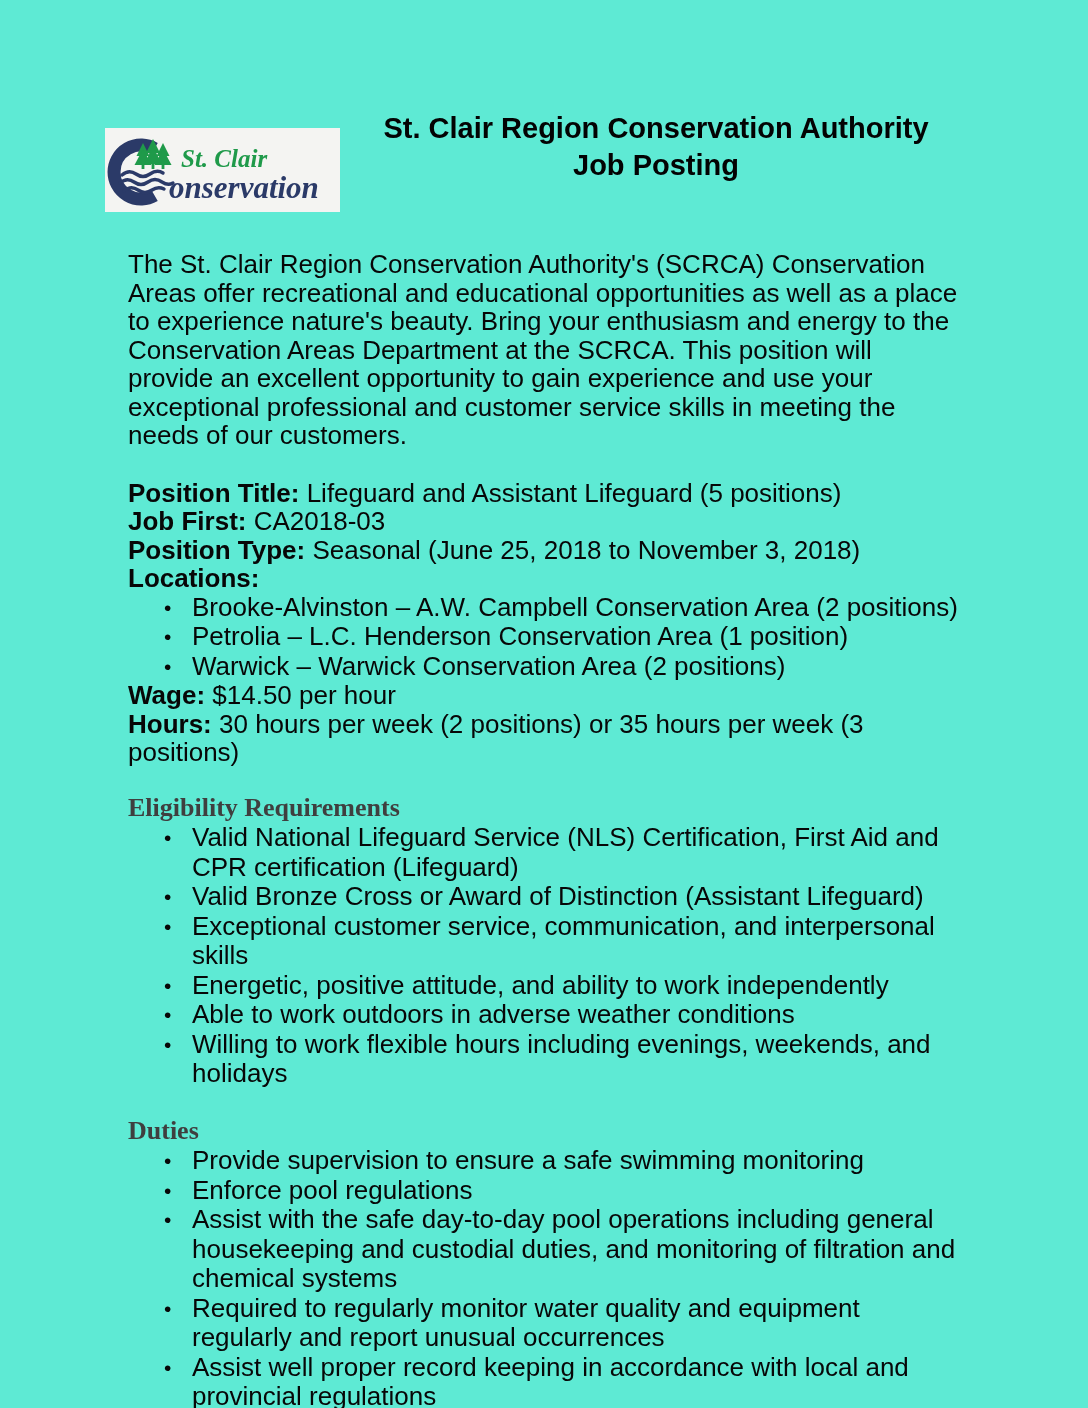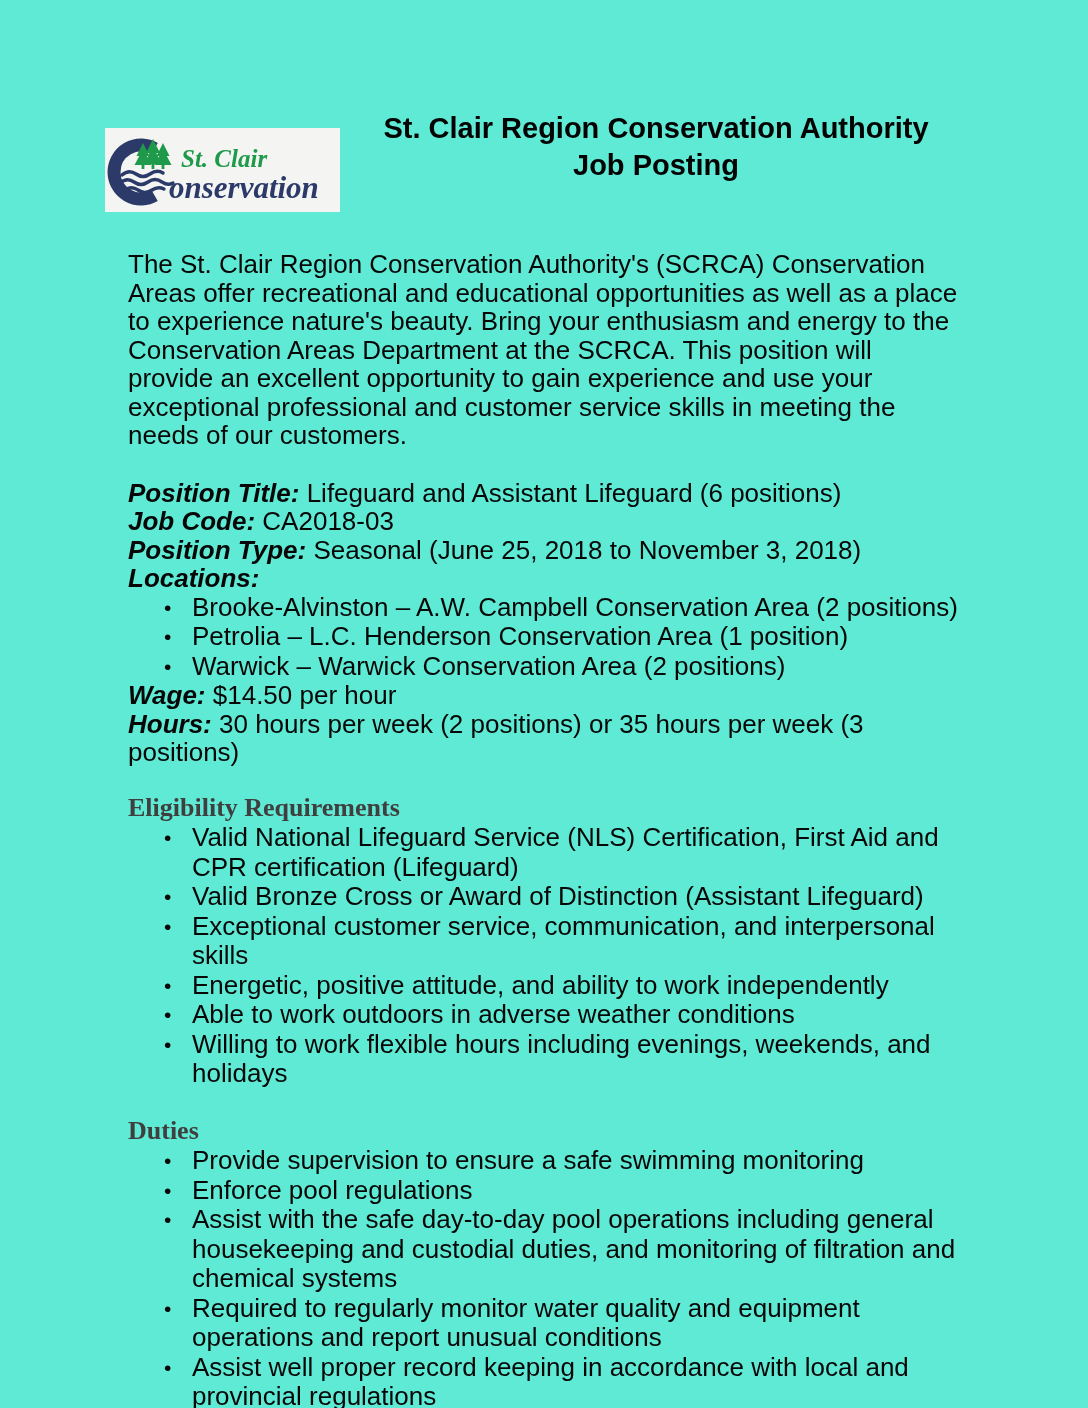--- a/index.html
+++ b/index.html
@@ -38,21 +38,21 @@
   }
   
   .content {
     position: absolute;
     left: 128px; top: 250px;
     width: 836px;
     font-size: 26px;
     line-height: 28.5px;
   }
   .intro { margin-bottom: 29px; }
-  .detail-row .lbl { font-weight: bold; font-style: italic; }
+  .detail-row .lbl { font-weight: bold; }
   ul.bullets {
     list-style: none;
     margin: 0; padding: 0;
     line-height: 29.5px;
   }
   ul.bullets li {
     position: relative;
     padding-left: 64px;
   }
   ul.bullets li::before {
@@ -106,23 +106,23 @@
     <div>St. Clair Region Conservation Authority</div>
     <div>Job Posting</div>
   </div>
 
   <div class="content">
 
     <p class="intro">The St. Clair Region Conservation Authority's (SCRCA) Conservation Areas offer recreational and educational opportunities as well as a place to experience nature's beauty. Bring your enthusiasm and energy to the Conservation Areas Department at the SCRCA. This position will provide an excellent opportunity to gain experience and use your exceptional professional and customer service skills in meeting the needs of our customers.</p>
 
     <div>
 
-        <div class="detail-row"><span class="lbl">Position Title:</span> <span class="val">Lifeguard and Assistant Lifeguard (6 positions)</span></div>
+        <div class="detail-row"><span class="lbl">Position Title:</span> <span class="val">Lifeguard and Assistant Lifeguard (5 positions)</span></div>
 
-        <div class="detail-row"><span class="lbl">Job Code:</span> <span class="val">CA2018-03</span></div>
+        <div class="detail-row"><span class="lbl">Job First:</span> <span class="val">CA2018-03</span></div>
 
         <div class="detail-row"><span class="lbl">Position Type:</span> <span class="val">Seasonal (June 25, 2018 to November 3, 2018)</span></div>
 
         <div class="detail-row"><span class="lbl">Locations:</span> <span class="val"></span></div>
       </div>
 
     <ul class="bullets">
 
         <li>Brooke-Alvinston – A.W. Campbell Conservation Area (2 positions)</li>
 
@@ -159,20 +159,20 @@
     <div class="section duties-section">
       <div class="section-heading">Duties</div>
       <ul class="bullets">
 
           <li>Provide supervision to ensure a safe swimming monitoring</li>
 
           <li>Enforce pool regulations</li>
 
           <li>Assist with the safe day-to-day pool operations including general housekeeping and custodial duties, and monitoring of filtration and chemical systems</li>
 
-          <li>Required to regularly monitor water quality and equipment operations and report unusual conditions</li>
+          <li>Required to regularly monitor water quality and equipment regularly and report unusual occurrences</li>
 
           <li>Assist well proper record keeping in accordance with local and provincial regulations</li>
         </ul>
     </div>
 
   </div>
 </div>
 
 </body></html>

